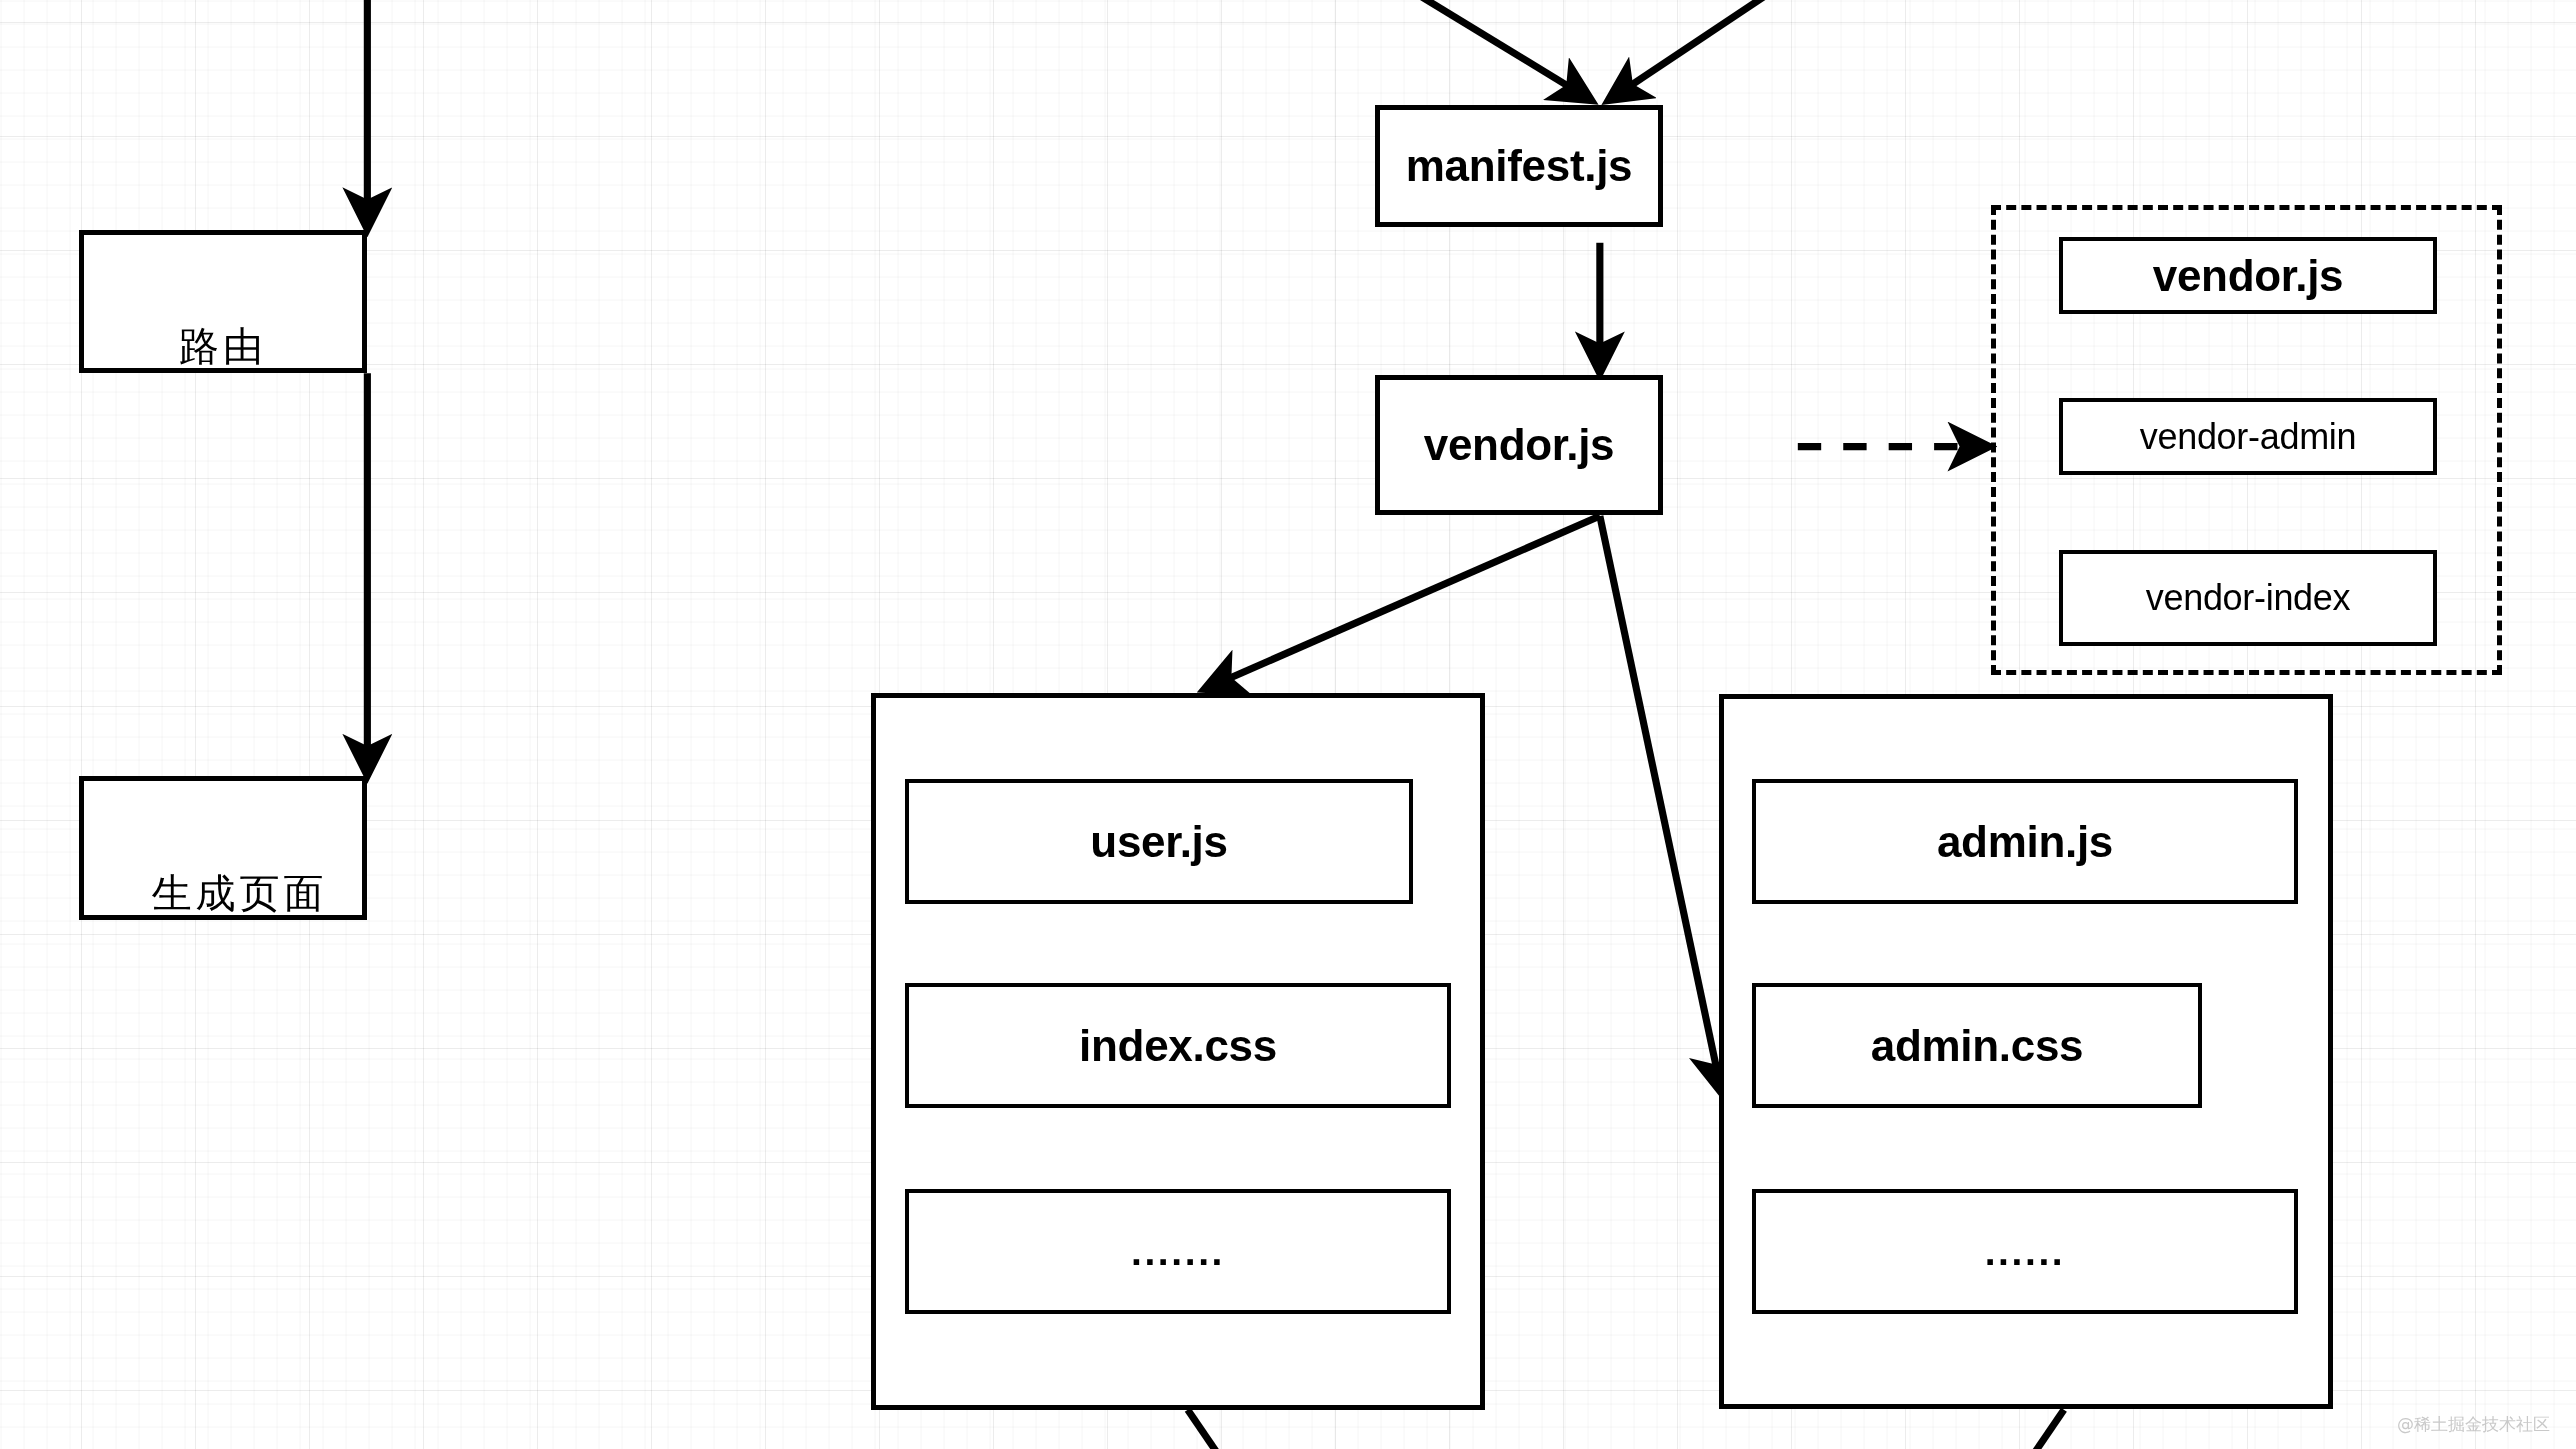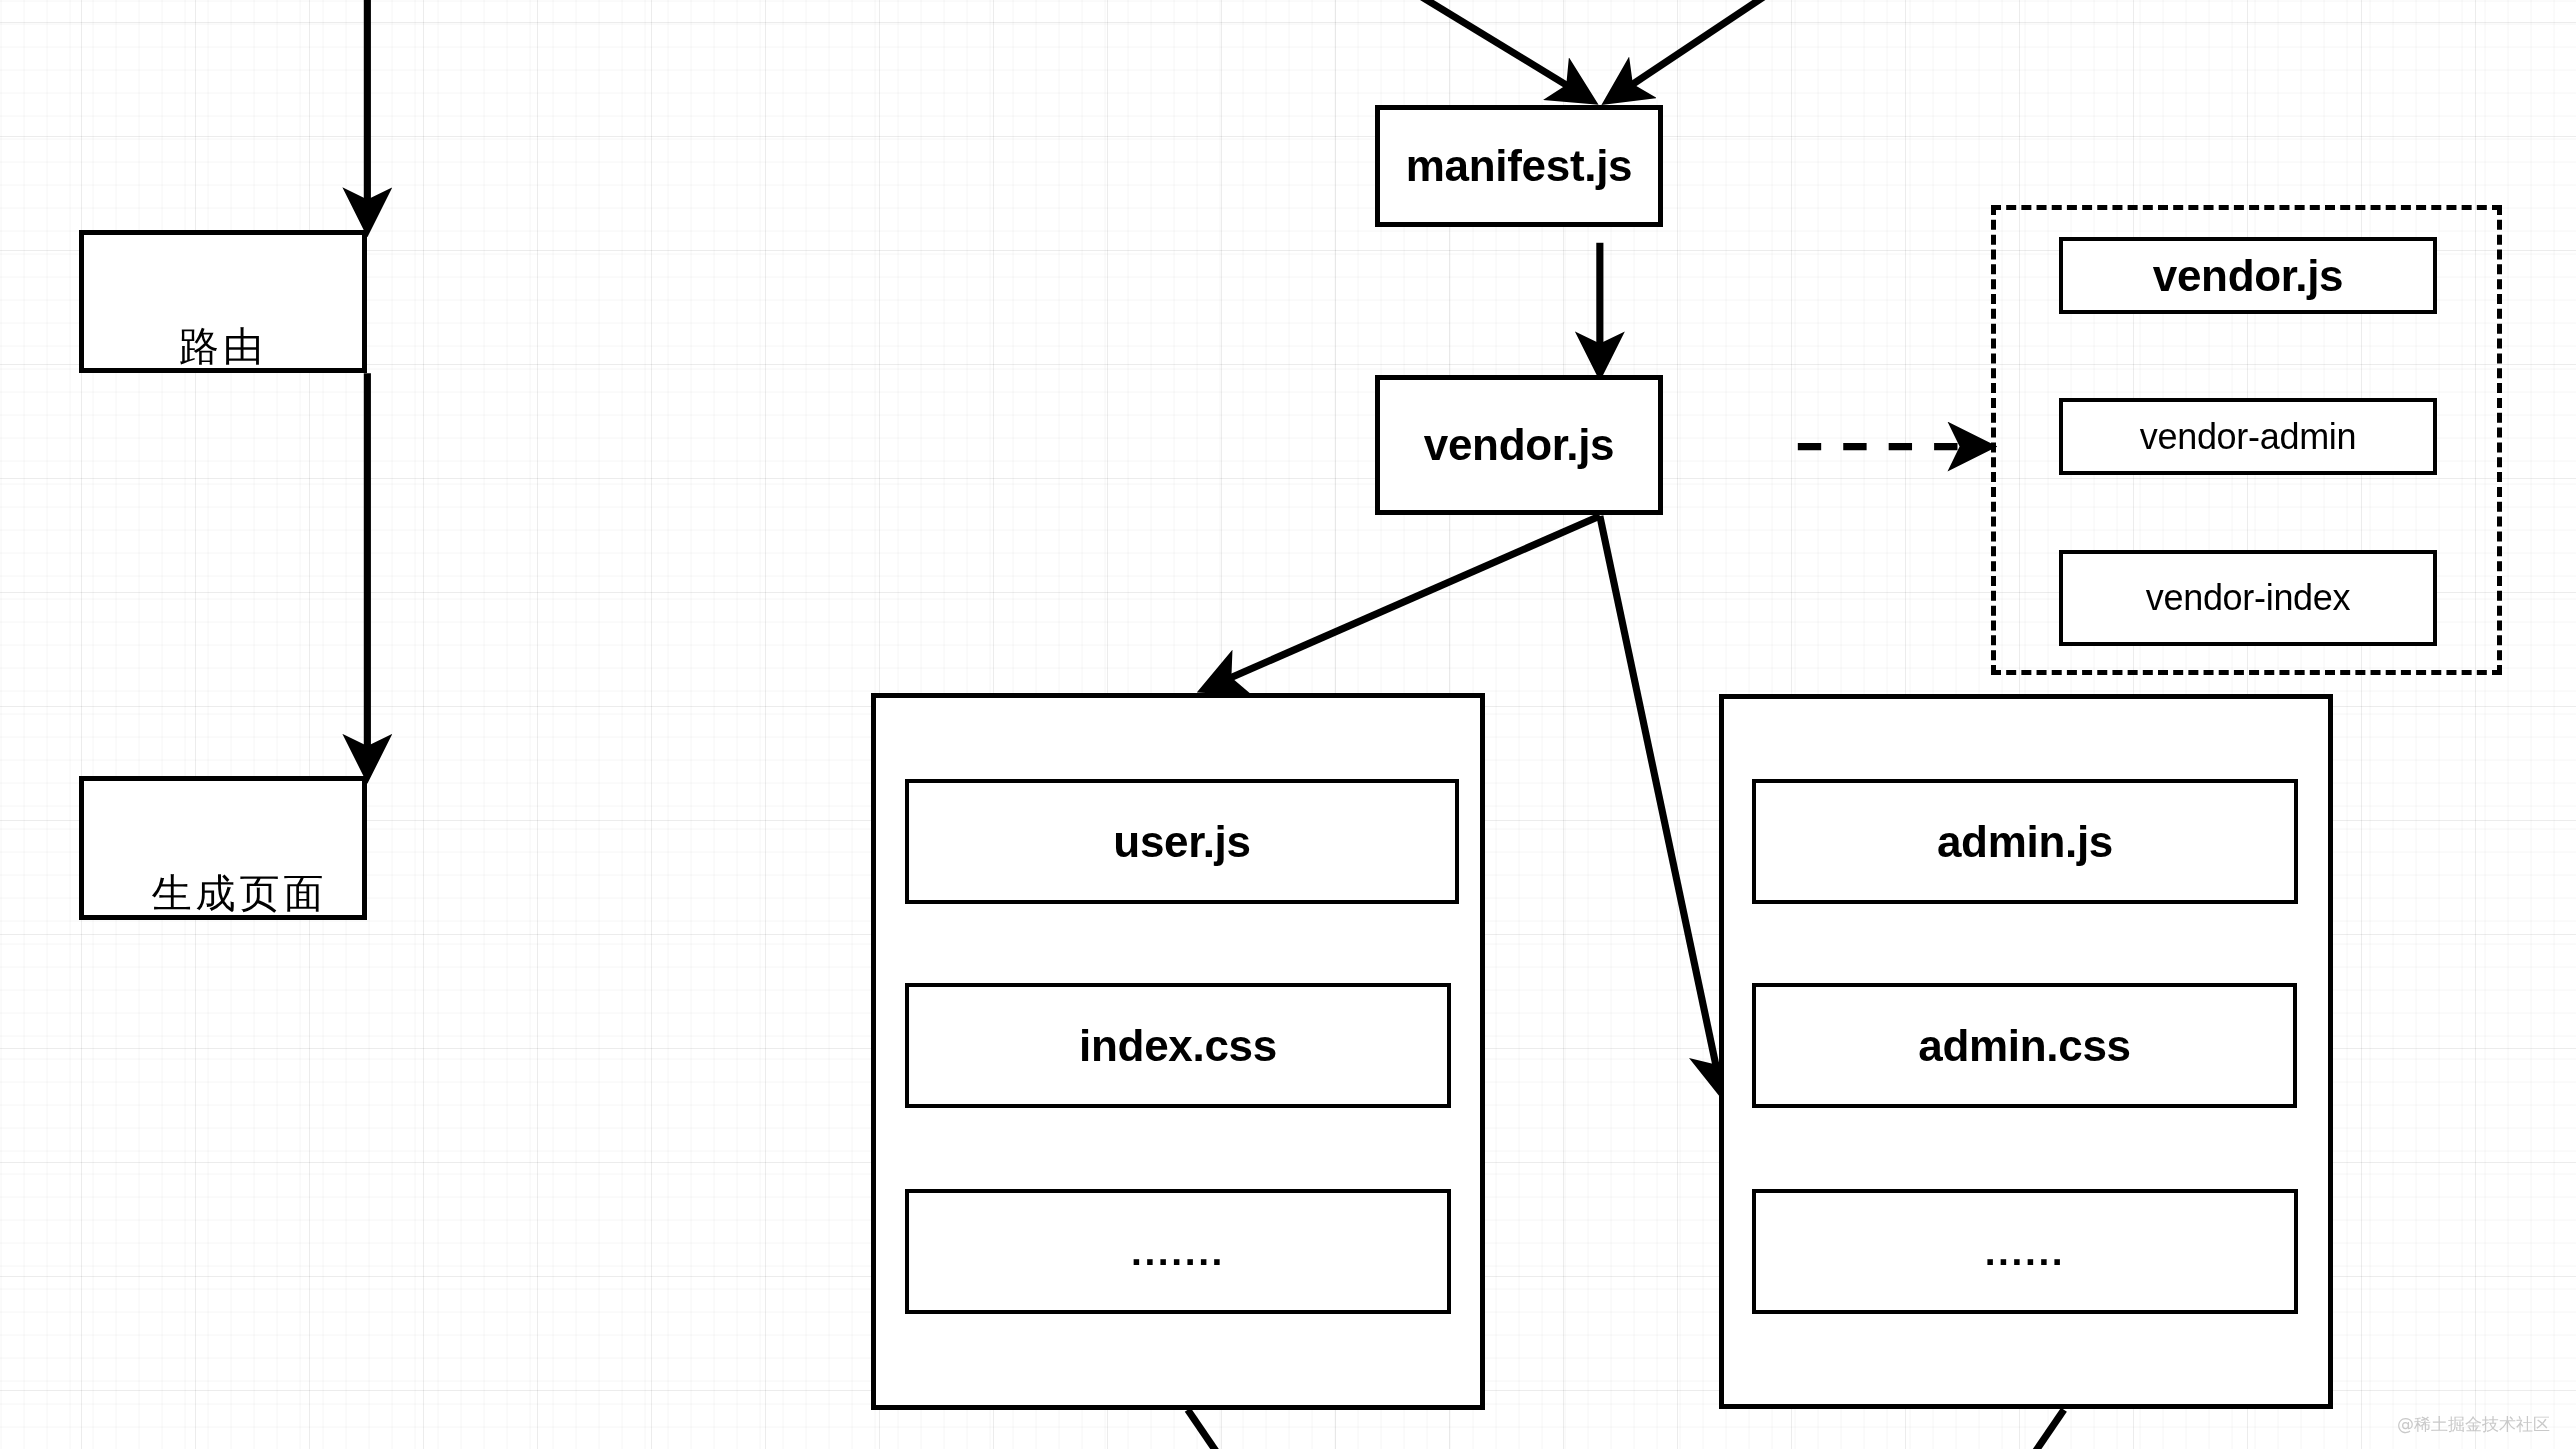--- a/index.html
+++ b/index.html
@@ -163,40 +163,40 @@
     <span>vendor-admin</span>
   </div>
 
   <div class="child-box node-code-reg" style="left:2059px; top:550px; width:378px; height:96px;">
     <span>vendor-index</span>
   </div>
 
   <div class="group-box" style="left:871px; top:693px; width:614px; height:717px;">
   </div>
 
-  <div class="child-box node-code-bold" style="left:905px; top:779px; width:554px; height:125px;">
+  <div class="child-box node-code-bold" style="left:905px; top:779px; width:508px; height:125px;">
     <span>user.js</span>
   </div>
 
   <div class="child-box node-code-bold" style="left:905px; top:983px; width:546px; height:125px;">
     <span>index.css</span>
   </div>
 
   <div class="child-box dots" style="left:905px; top:1189px; width:546px; height:125px;">
     <span>.......</span>
   </div>
 
   <div class="group-box" style="left:1719px; top:694px; width:614px; height:715px;">
   </div>
 
   <div class="child-box node-code-bold" style="left:1752px; top:779px; width:546px; height:125px;">
     <span>admin.js</span>
   </div>
 
-  <div class="child-box node-code-bold" style="left:1752px; top:983px; width:545px; height:125px;">
+  <div class="child-box node-code-bold" style="left:1752px; top:983px; width:450px; height:125px;">
     <span>admin.css</span>
   </div>
 
   <div class="child-box dots" style="left:1752px; top:1189px; width:546px; height:125px;">
     <span>......</span>
   </div>
 
   <div id="watermark">@稀土掘金技术社区</div>
 
 </div>

